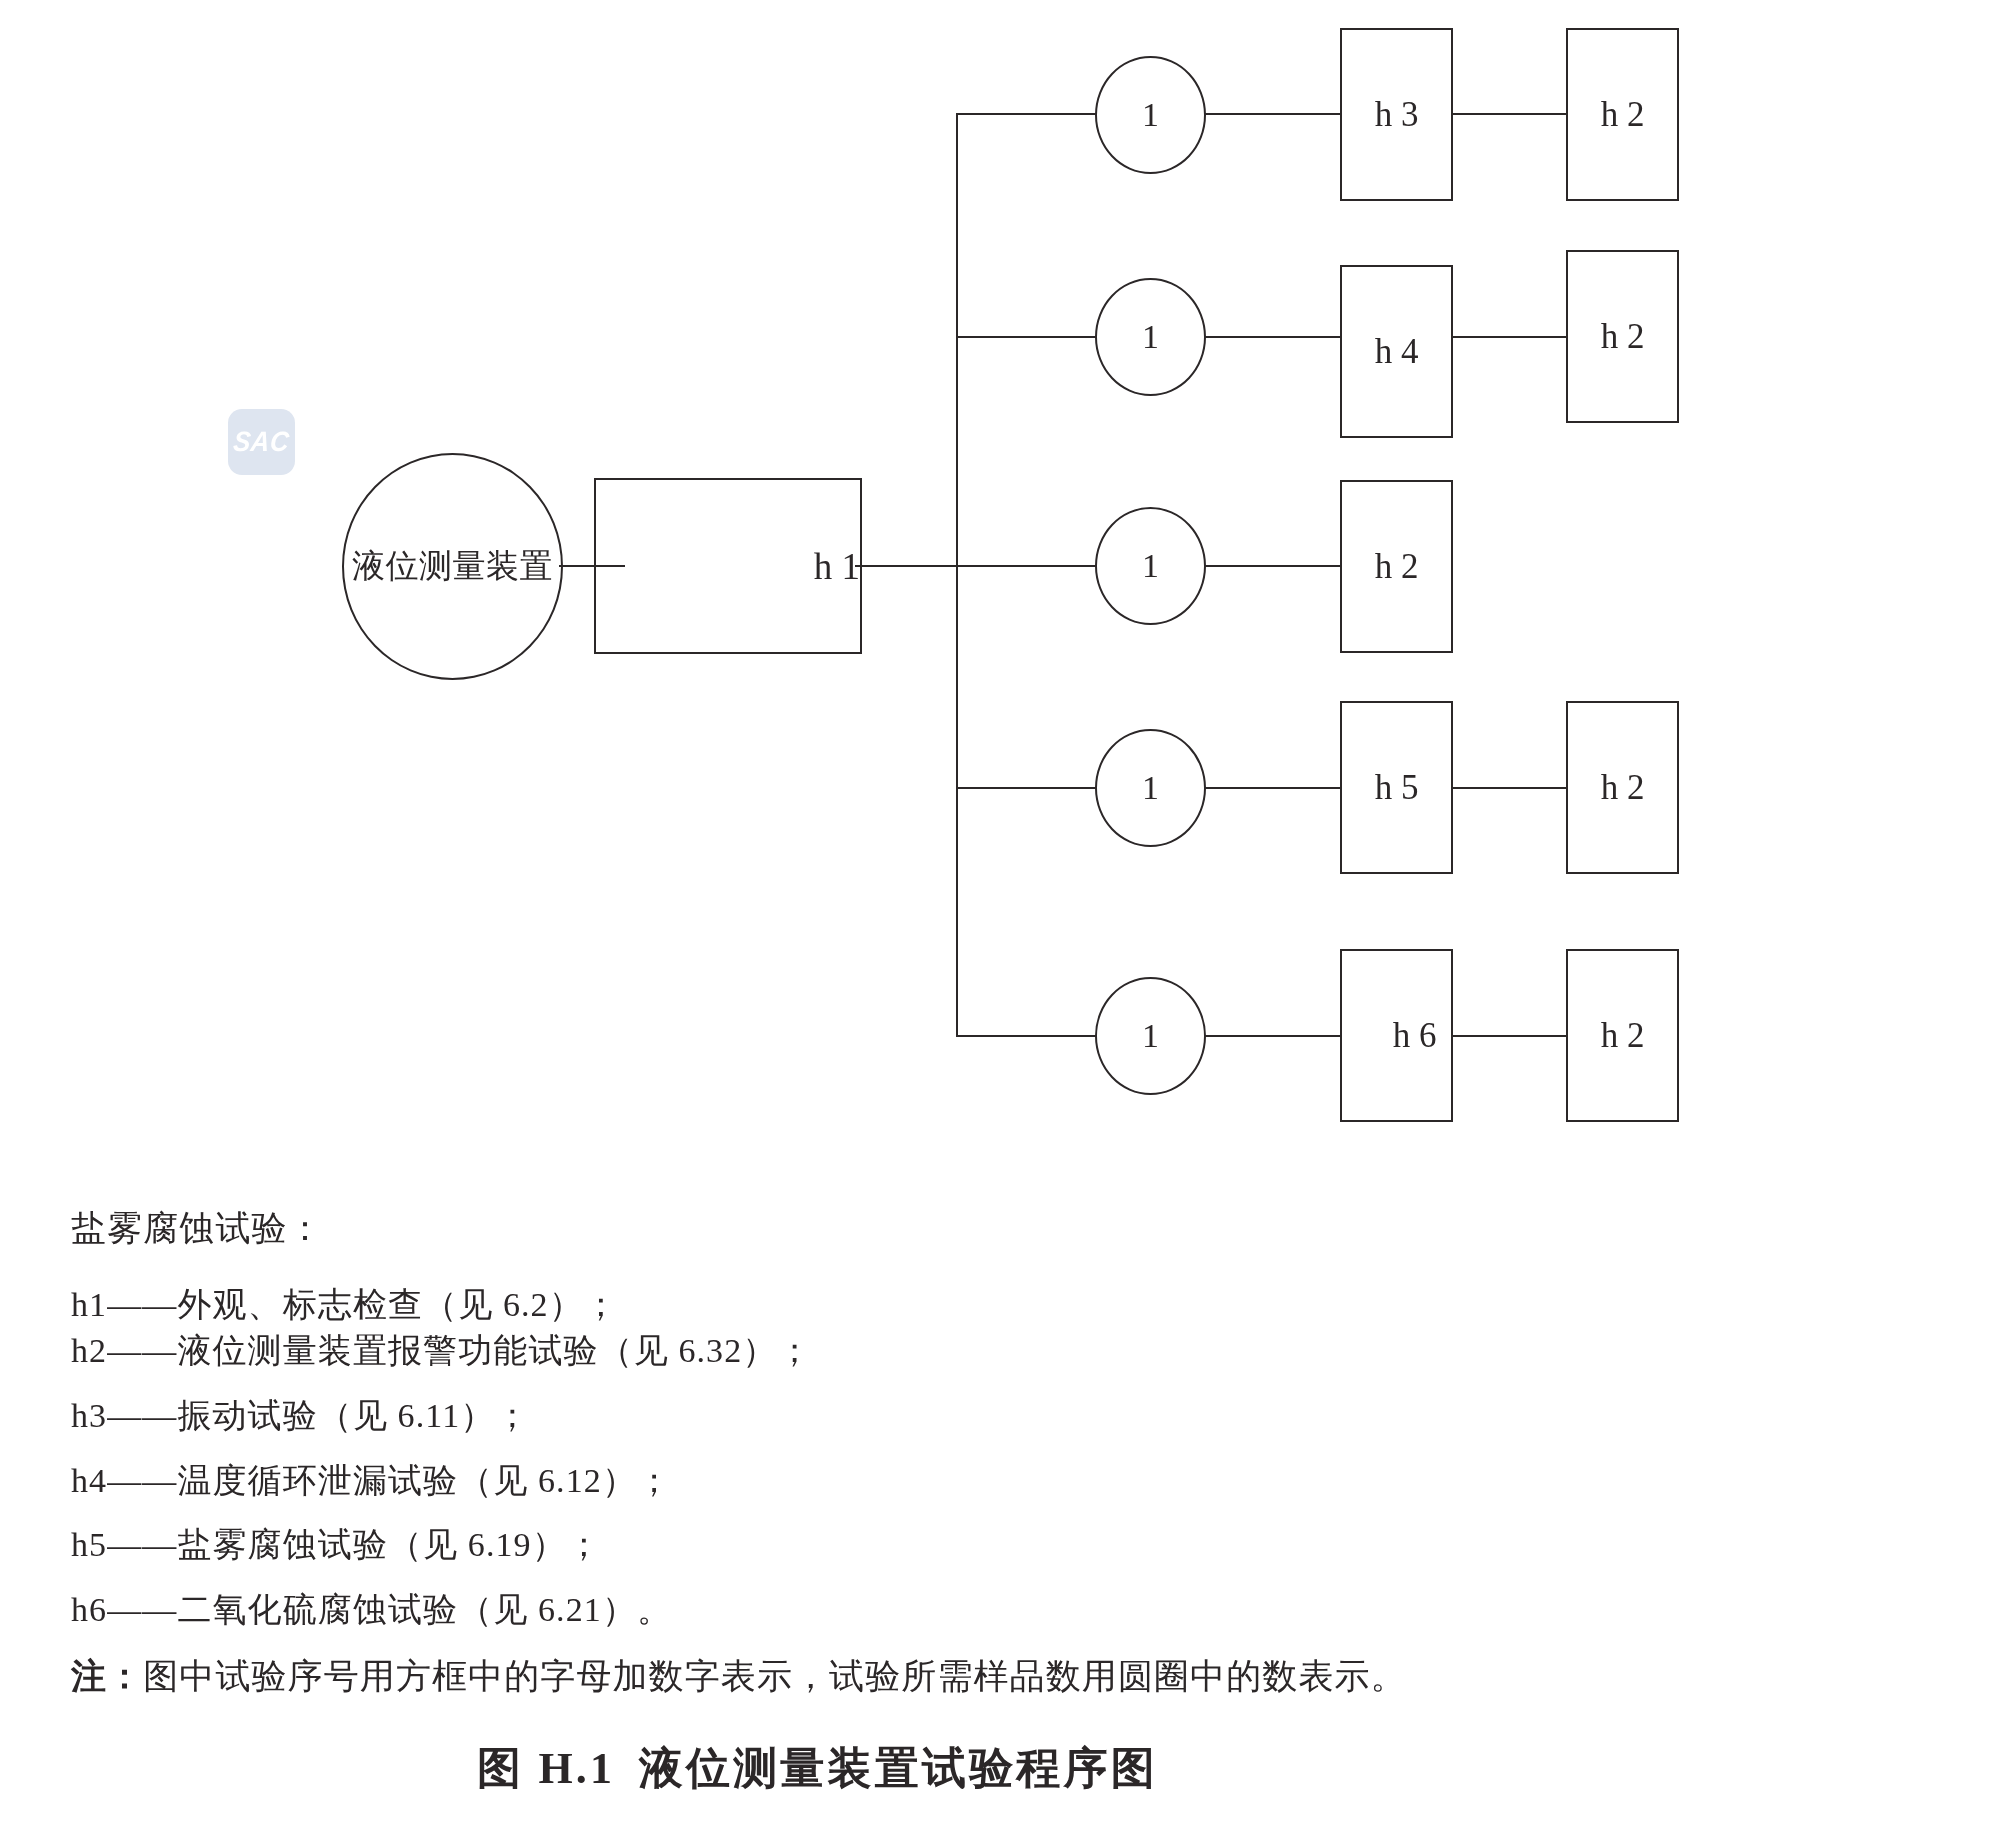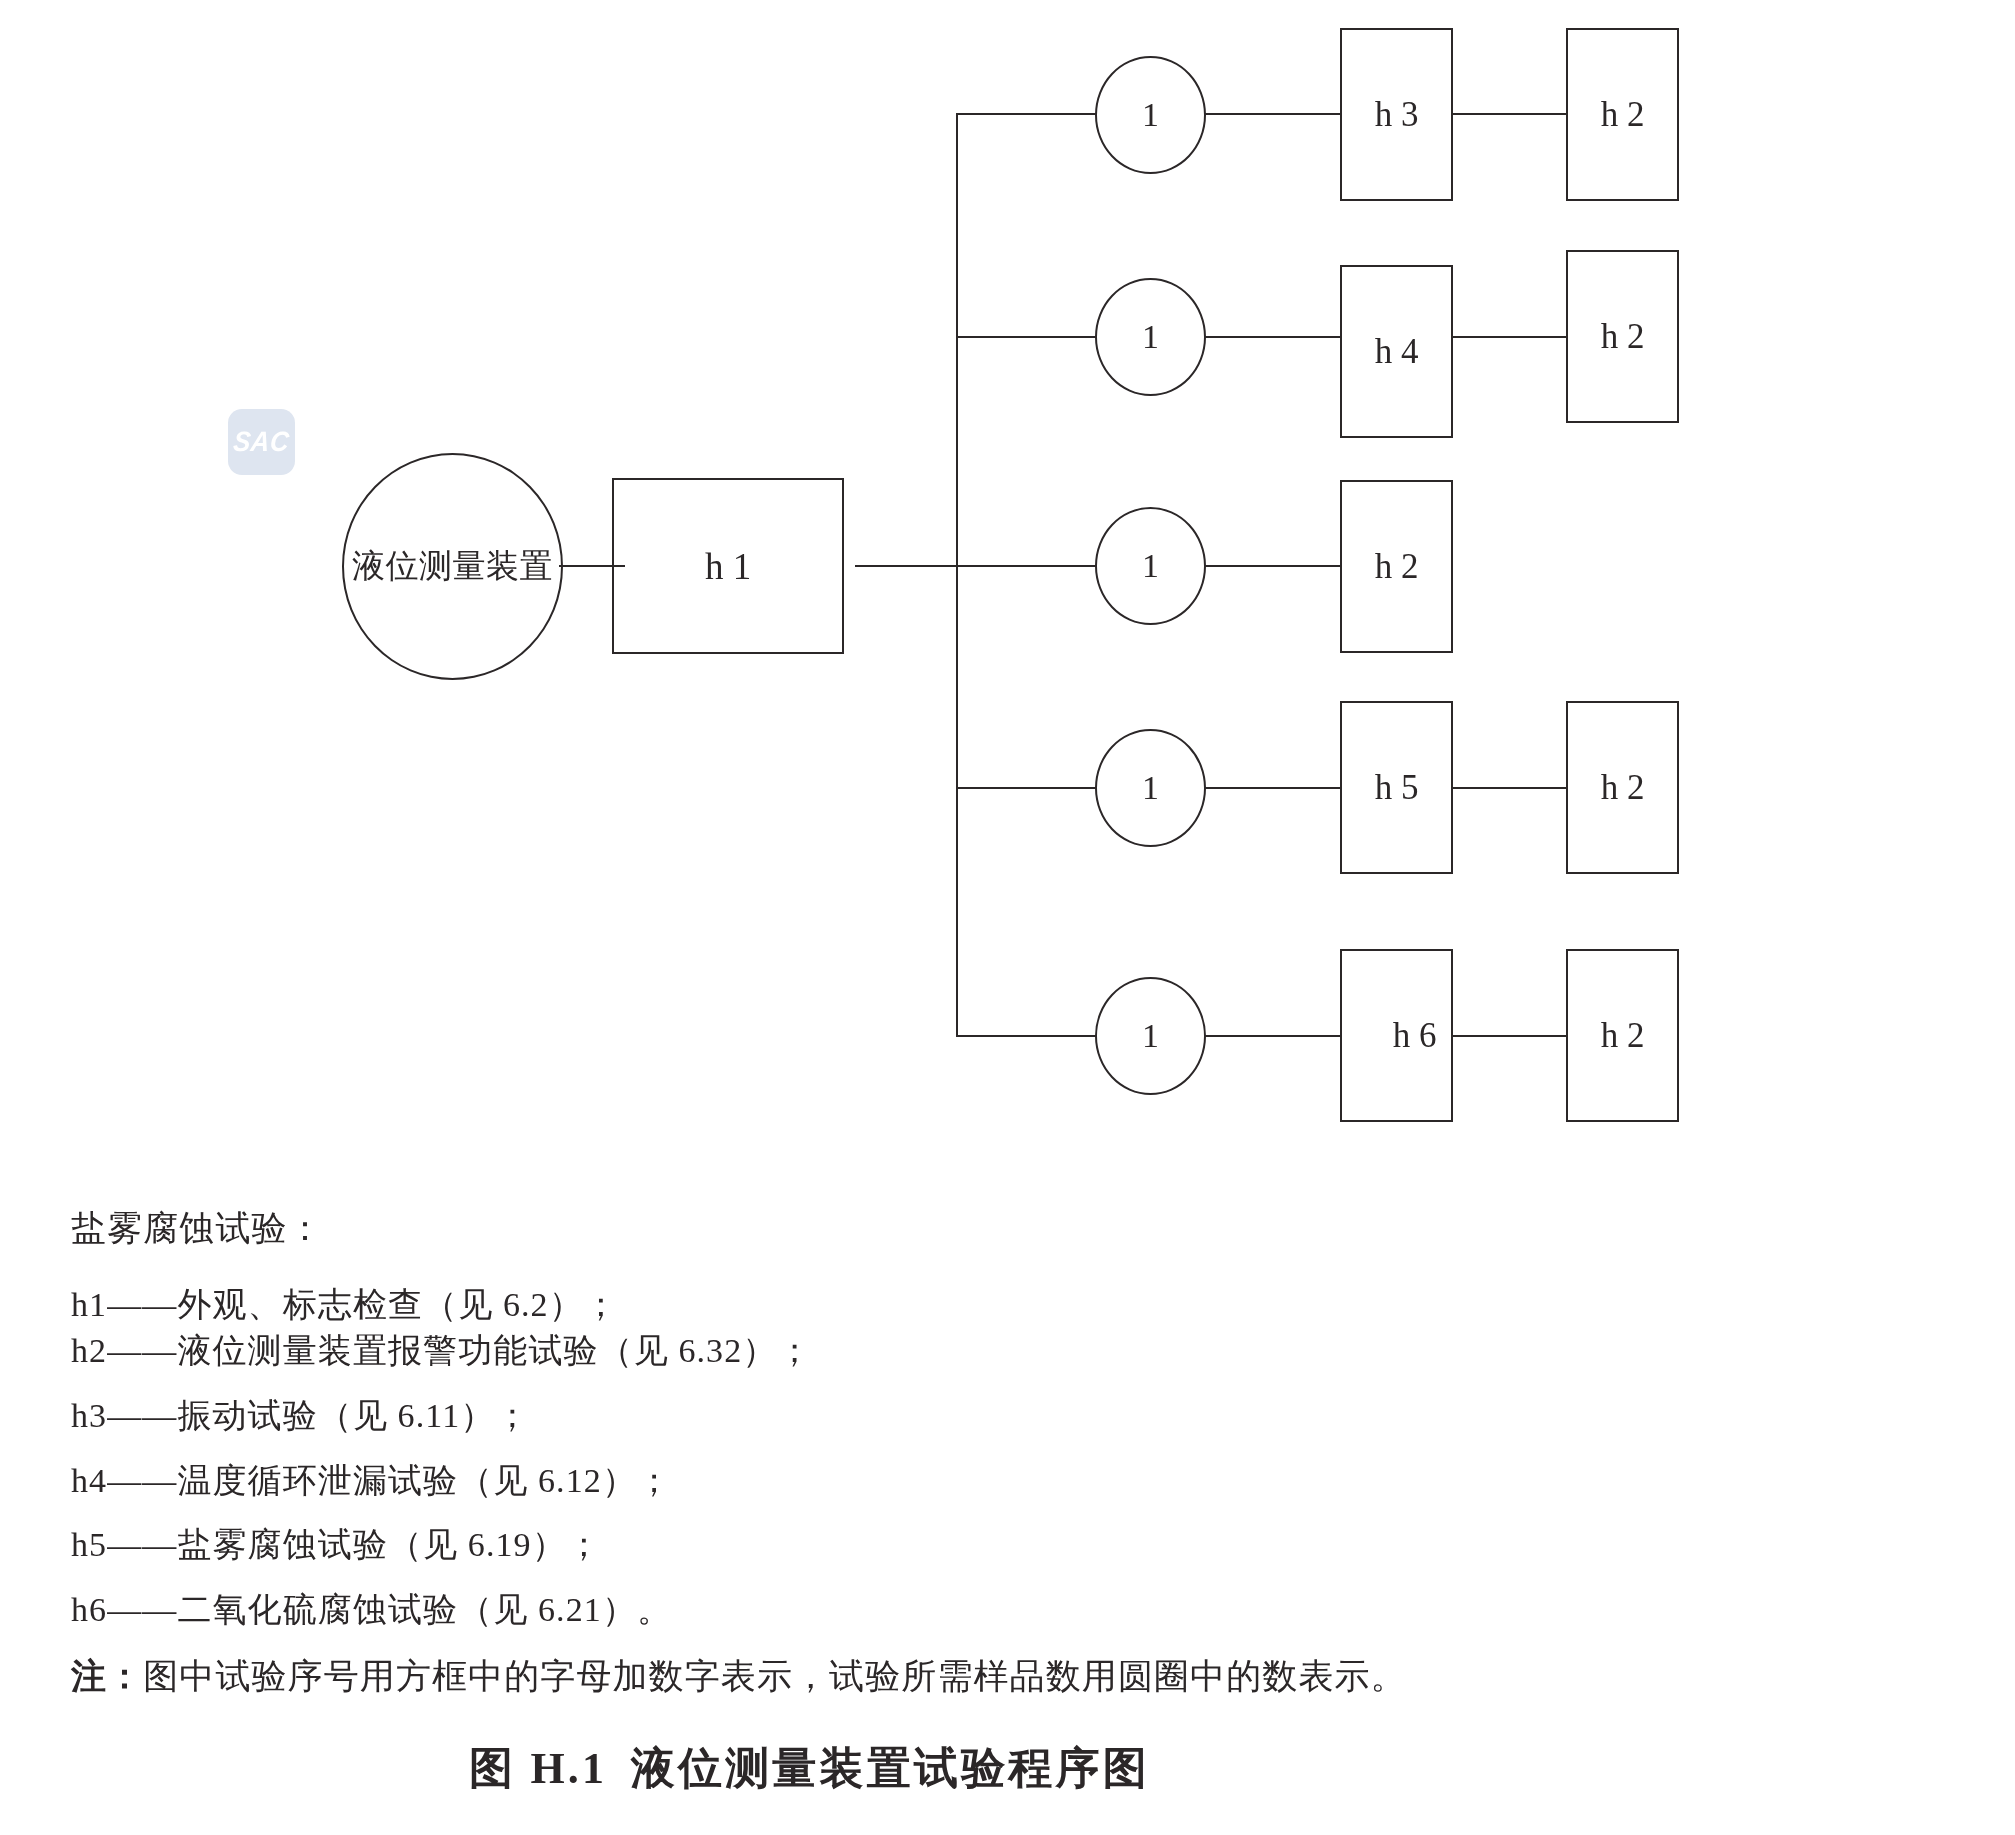--- a/index.html
+++ b/index.html
@@ -47,40 +47,40 @@
     width:111px;height:118px;left:1095px;
     font-size:34px;
   }
   .box{
     border:2.1px solid var(--ink);
     display:flex;align-items:center;justify-content:center;
     background:var(--bg);
     font-size:35px;
   }
   .h1-box{
-    left:612px;top:478px;width:232px;height:176px;
-    border-width:2.7px;font-size:37px;
+    left:594px;top:478px;width:268px;height:176px;
+    border-width:2.7px;font-size:37px;justify-content:flex-end;
   }
   .step-box{width:113px;height:173px;}
   .col1{left:1340px;}
   .col2{left:1566px;}
   
   .hl{position:absolute;height:2.1px;background:var(--ink);}
   .vl{position:absolute;width:2.1px;background:var(--ink);}
   
   .legend-line{
     left:71px;
     font-size:34px;
     letter-spacing:1.1px;
     white-space:nowrap;
   }
   .legend-heading{font-size:35px;}
   .note-label{font-weight:bold;}
   .caption{
-    left:4px;top:1739px;width:1596px;
+    left:12px;top:1739px;width:1596px;
     text-align:center;
     font-size:44px;font-weight:bold;
     letter-spacing:3.2px;
     white-space:nowrap;
     padding-left:15px;
   }
   .caption .gap{display:inline-block;width:23.5px;}
 </style>
 </head>
 <body>

